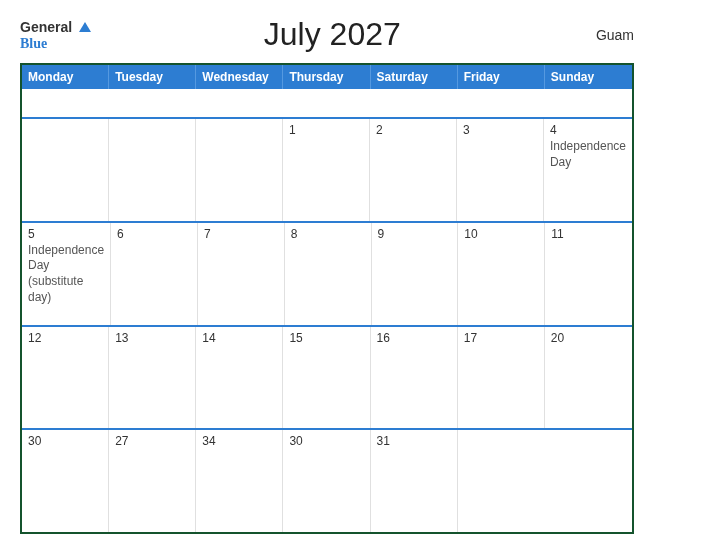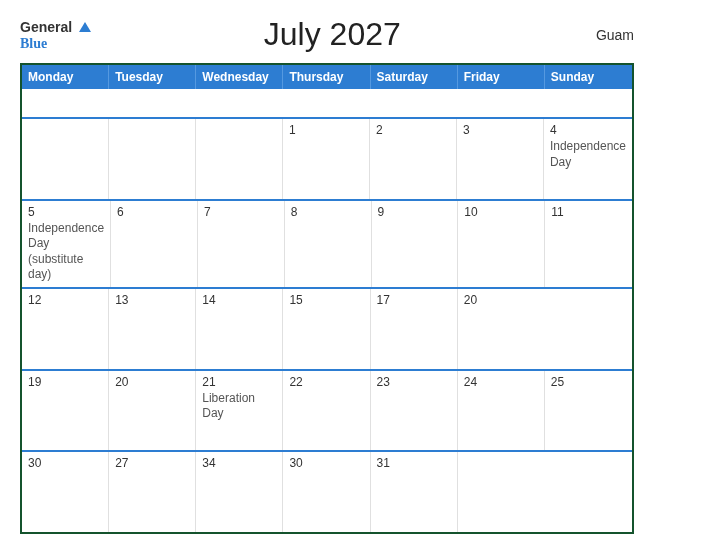--- a/index.html
+++ b/index.html
@@ -200,48 +200,27 @@
           <div class="cal-cell">
             <div class="day-num">13</div>
           </div>
           <div class="cal-cell">
             <div class="day-num">14</div>
           </div>
           <div class="cal-cell">
             <div class="day-num">15</div>
           </div>
           <div class="cal-cell">
+            <div class="day-num">16</div>
+          </div>
+          <div class="cal-cell">
             <div class="day-num">17</div>
           </div>
           <div class="cal-cell">
             <div class="day-num">20</div>
-          </div>
-        </div>
-        <div class="cal-week">
-          <div class="cal-cell">
-            <div class="day-num">19</div>
-          </div>
-          <div class="cal-cell">
-            <div class="day-num">20</div>
-          </div>
-          <div class="cal-cell">
-            <div class="day-num">21</div>
-            <div class="holiday">Liberation Day</div>
-          </div>
-          <div class="cal-cell">
-            <div class="day-num">22</div>
-          </div>
-          <div class="cal-cell">
-            <div class="day-num">23</div>
-          </div>
-          <div class="cal-cell">
-            <div class="day-num">24</div>
-          </div>
-          <div class="cal-cell">
-            <div class="day-num">25</div>
           </div>
         </div>
         <div class="cal-week">
           <div class="cal-cell">
             <div class="day-num">30</div>
           </div>
           <div class="cal-cell">
             <div class="day-num">27</div>
           </div>
           <div class="cal-cell">

